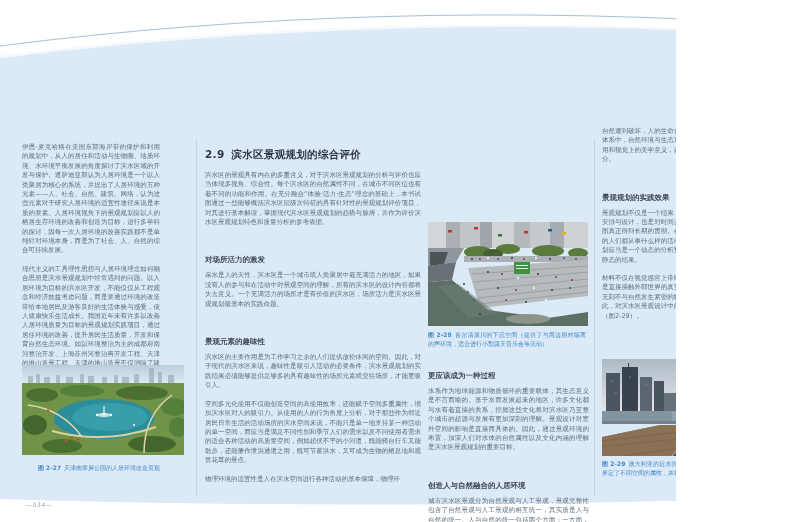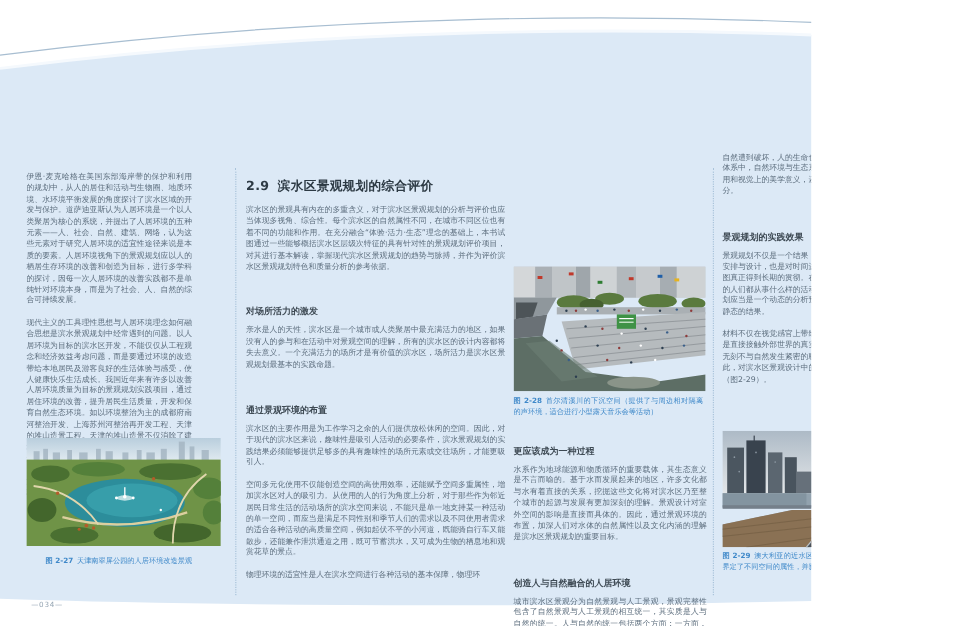--- a/index.html
+++ b/index.html
@@ -110,21 +110,21 @@
     <span class="fig-label">图 2-27</span><span>天津南翠屏公园的人居环境改造景观</span>
   </div>
 
   <div class="col" style="left:205px;top:148px;width:216px;">
     <h2 class="main">
       <span class="sec-num">2.9</span><span>滨水区景观规划的综合评价</span>
     </h2>
     <p class="body">滨水区的景观具有内在的多重含义，对于滨水区景观规划的分析与评价也应当体现多视角、综合性。每个滨水区的自然属性不同，在城市不同区位也有着不同的功能和作用。在充分融合“体验·活力·生态”理念的基础上，本书试图通过一些能够概括滨水区层级次特征的具有针对性的景观规划评价项目，对其进行基本解读，掌握现代滨水区景观规划的趋势与脉搏，并作为评价滨水区景观规划特色和质量分析的参考依据。</p>
     <h3 class="sub">对场所活力的激发</h3>
     <p class="body">亲水是人的天性，滨水区是一个城市或人类聚居中最充满活力的地区，如果没有人的参与和在活动中对景观空间的理解，所有的滨水区的设计内容都将失去意义。一个充满活力的场所才是有价值的滨水区，场所活力是滨水区景观规划最基本的实践命题。</p>
-    <h3 class="sub">通过景观环境的布置</h3>
+    <h3 class="sub">景观元素的趣味性</h3>
     <p class="body">滨水区的主要作用是为工作学习之余的人们提供放松休闲的空间。因此，对于现代的滨水区来说，趣味性是吸引人活动的必要条件，滨水景观规划的实践结果必须能够提供足够多的具有趣味性的场所元素或交往场所，才能更吸引人。</p>
     <p class="body">空间多元化使用不仅能创造空间的高使用效率，还能赋予空间多重属性，增加滨水区对人的吸引力。从使用的人的行为角度上分析，对于那些作为邻近居民日常生活的活动场所的滨水空间来说，不能只是单一地支持某一种活动的单一空间，而应当是满足不同性别和季节人们的需求以及不同使用者需求的适合各种活动的高质量空间，例如起伏不平的小河道，既能骑自行车又能散步，还能兼作泄洪通道之用，既可节蓄洪水，又可成为生物的栖息地和观赏花草的景点。</p>
     <p class="body">物理环境的适宜性是人在滨水空间进行各种活动的基本保障，物理环</p>
   </div>
 
 
   <figure class="fig" style="left:428px;top:222px;">
     <svg width="160" height="104" viewBox="0 0 160 104">
       <rect x="0" y="0" width="160" height="26" fill="#c7cbce"></rect>
       <g>

